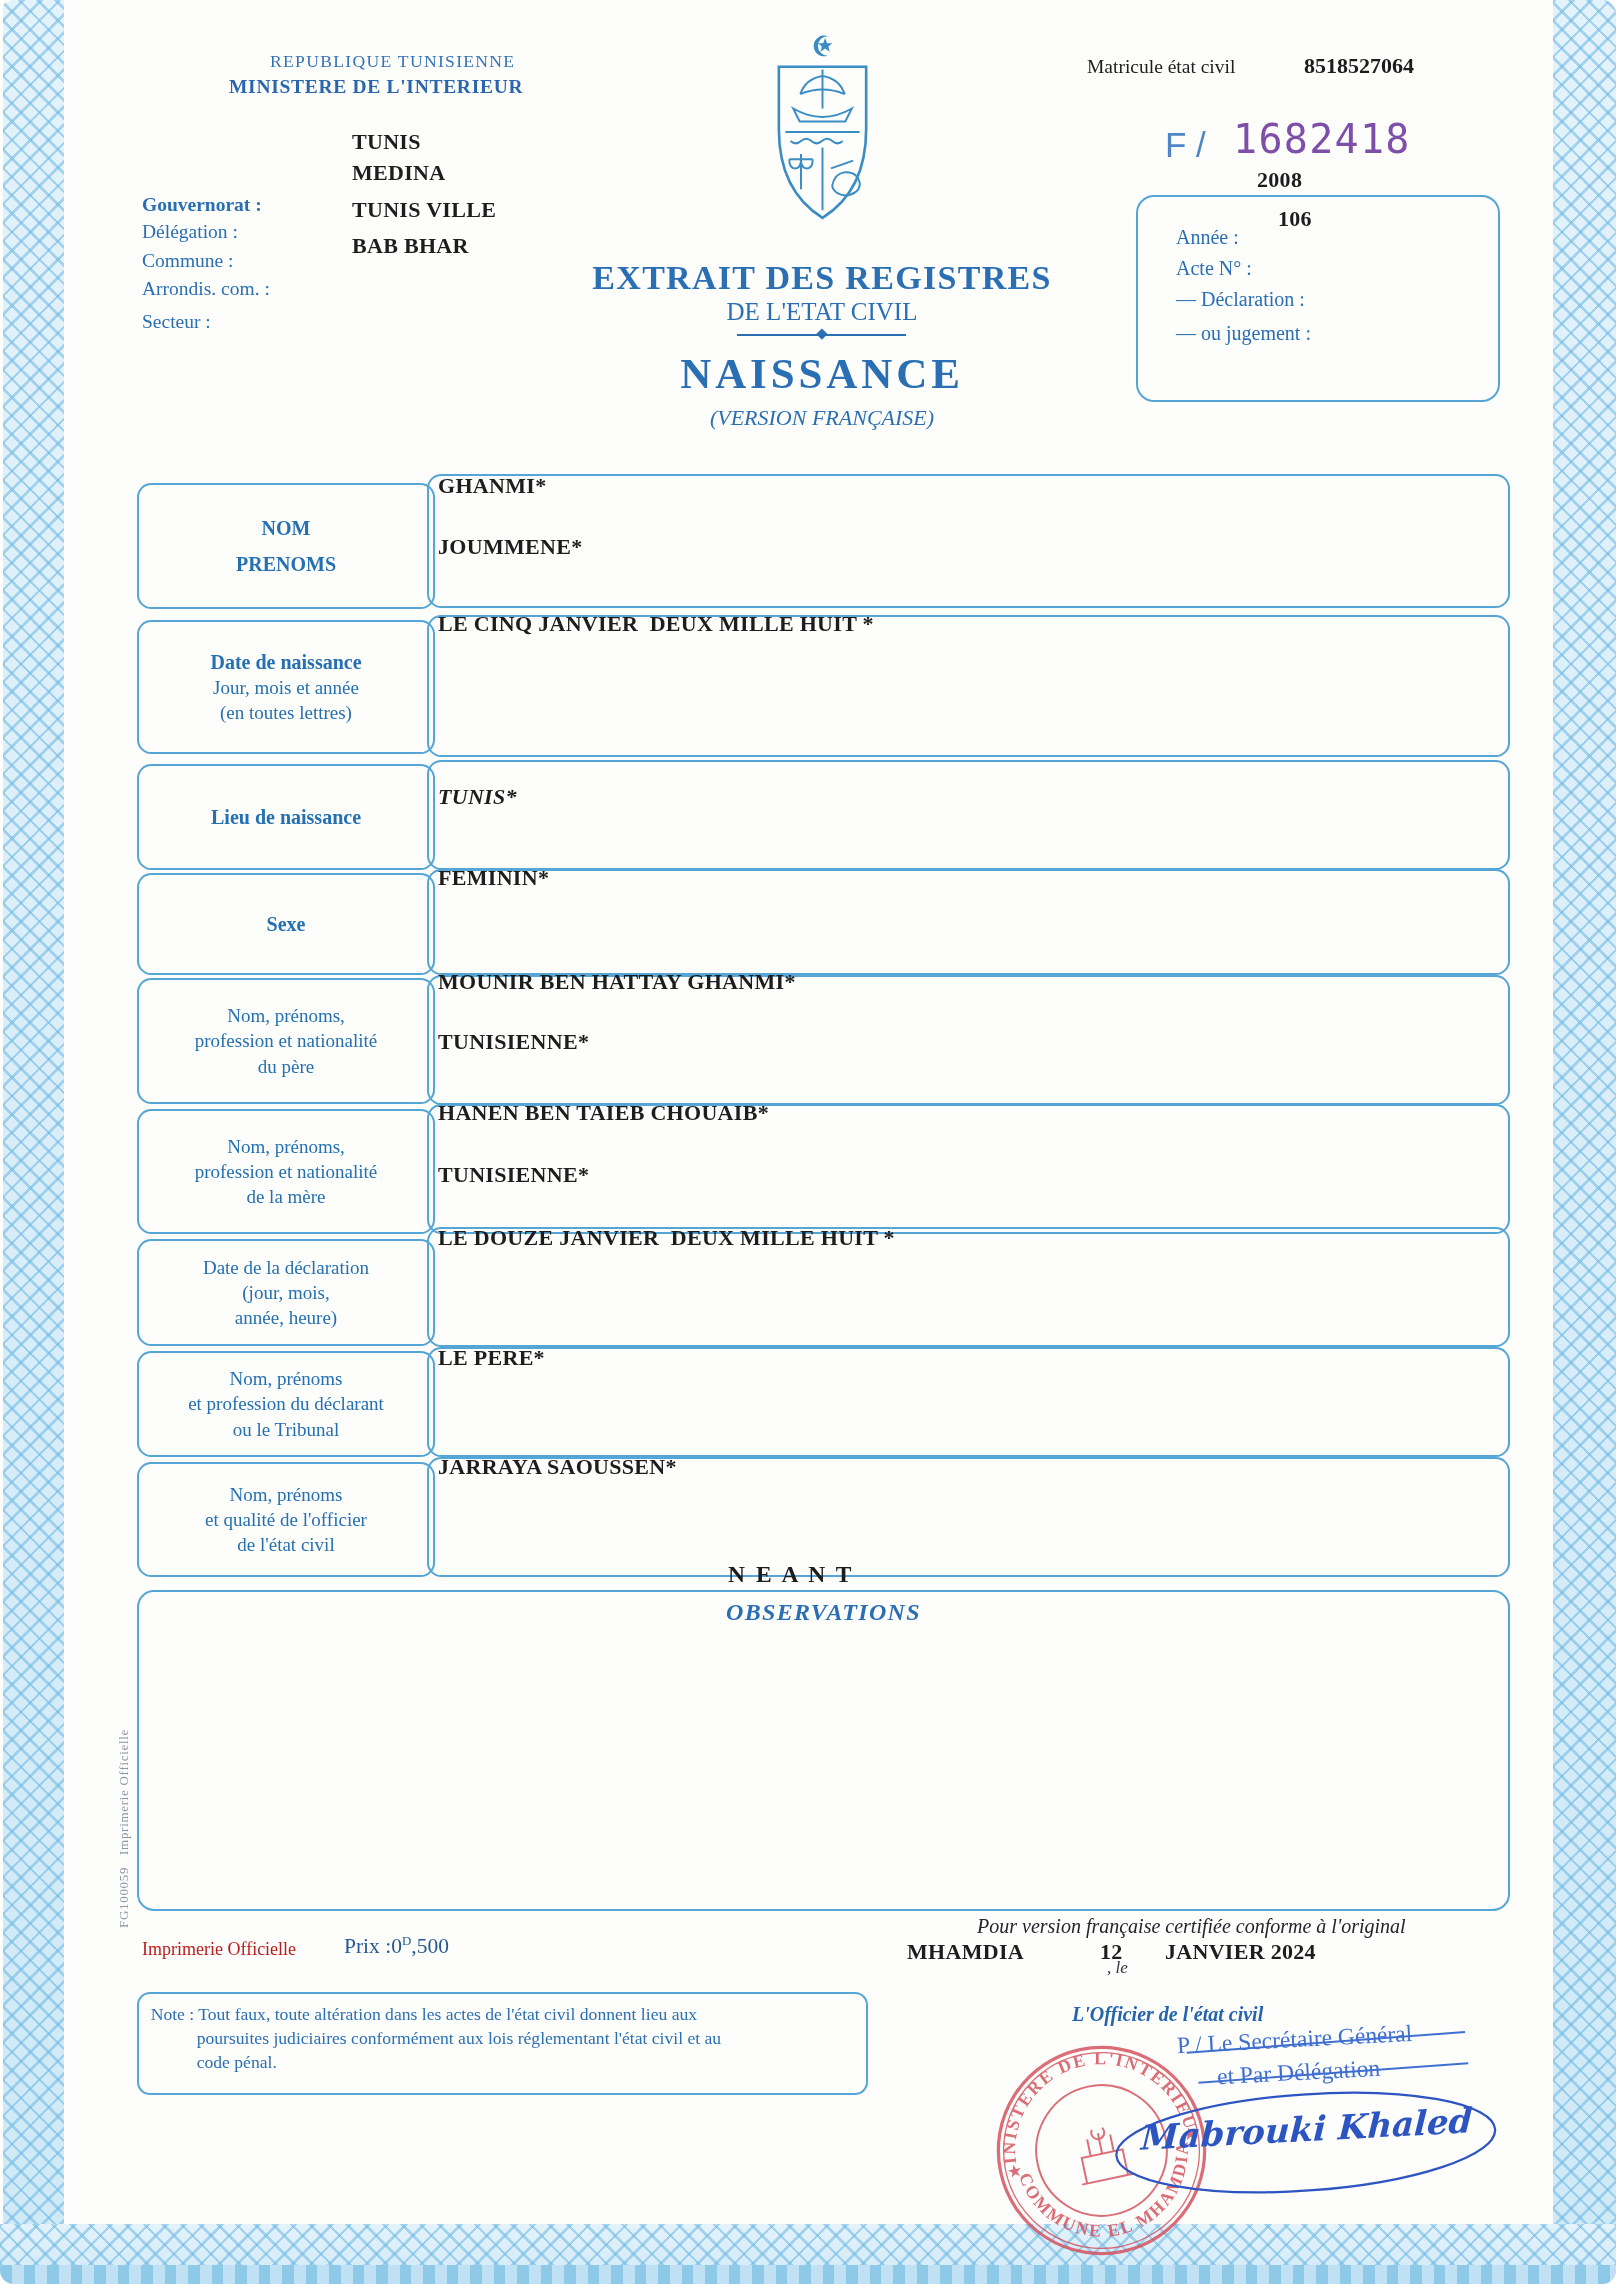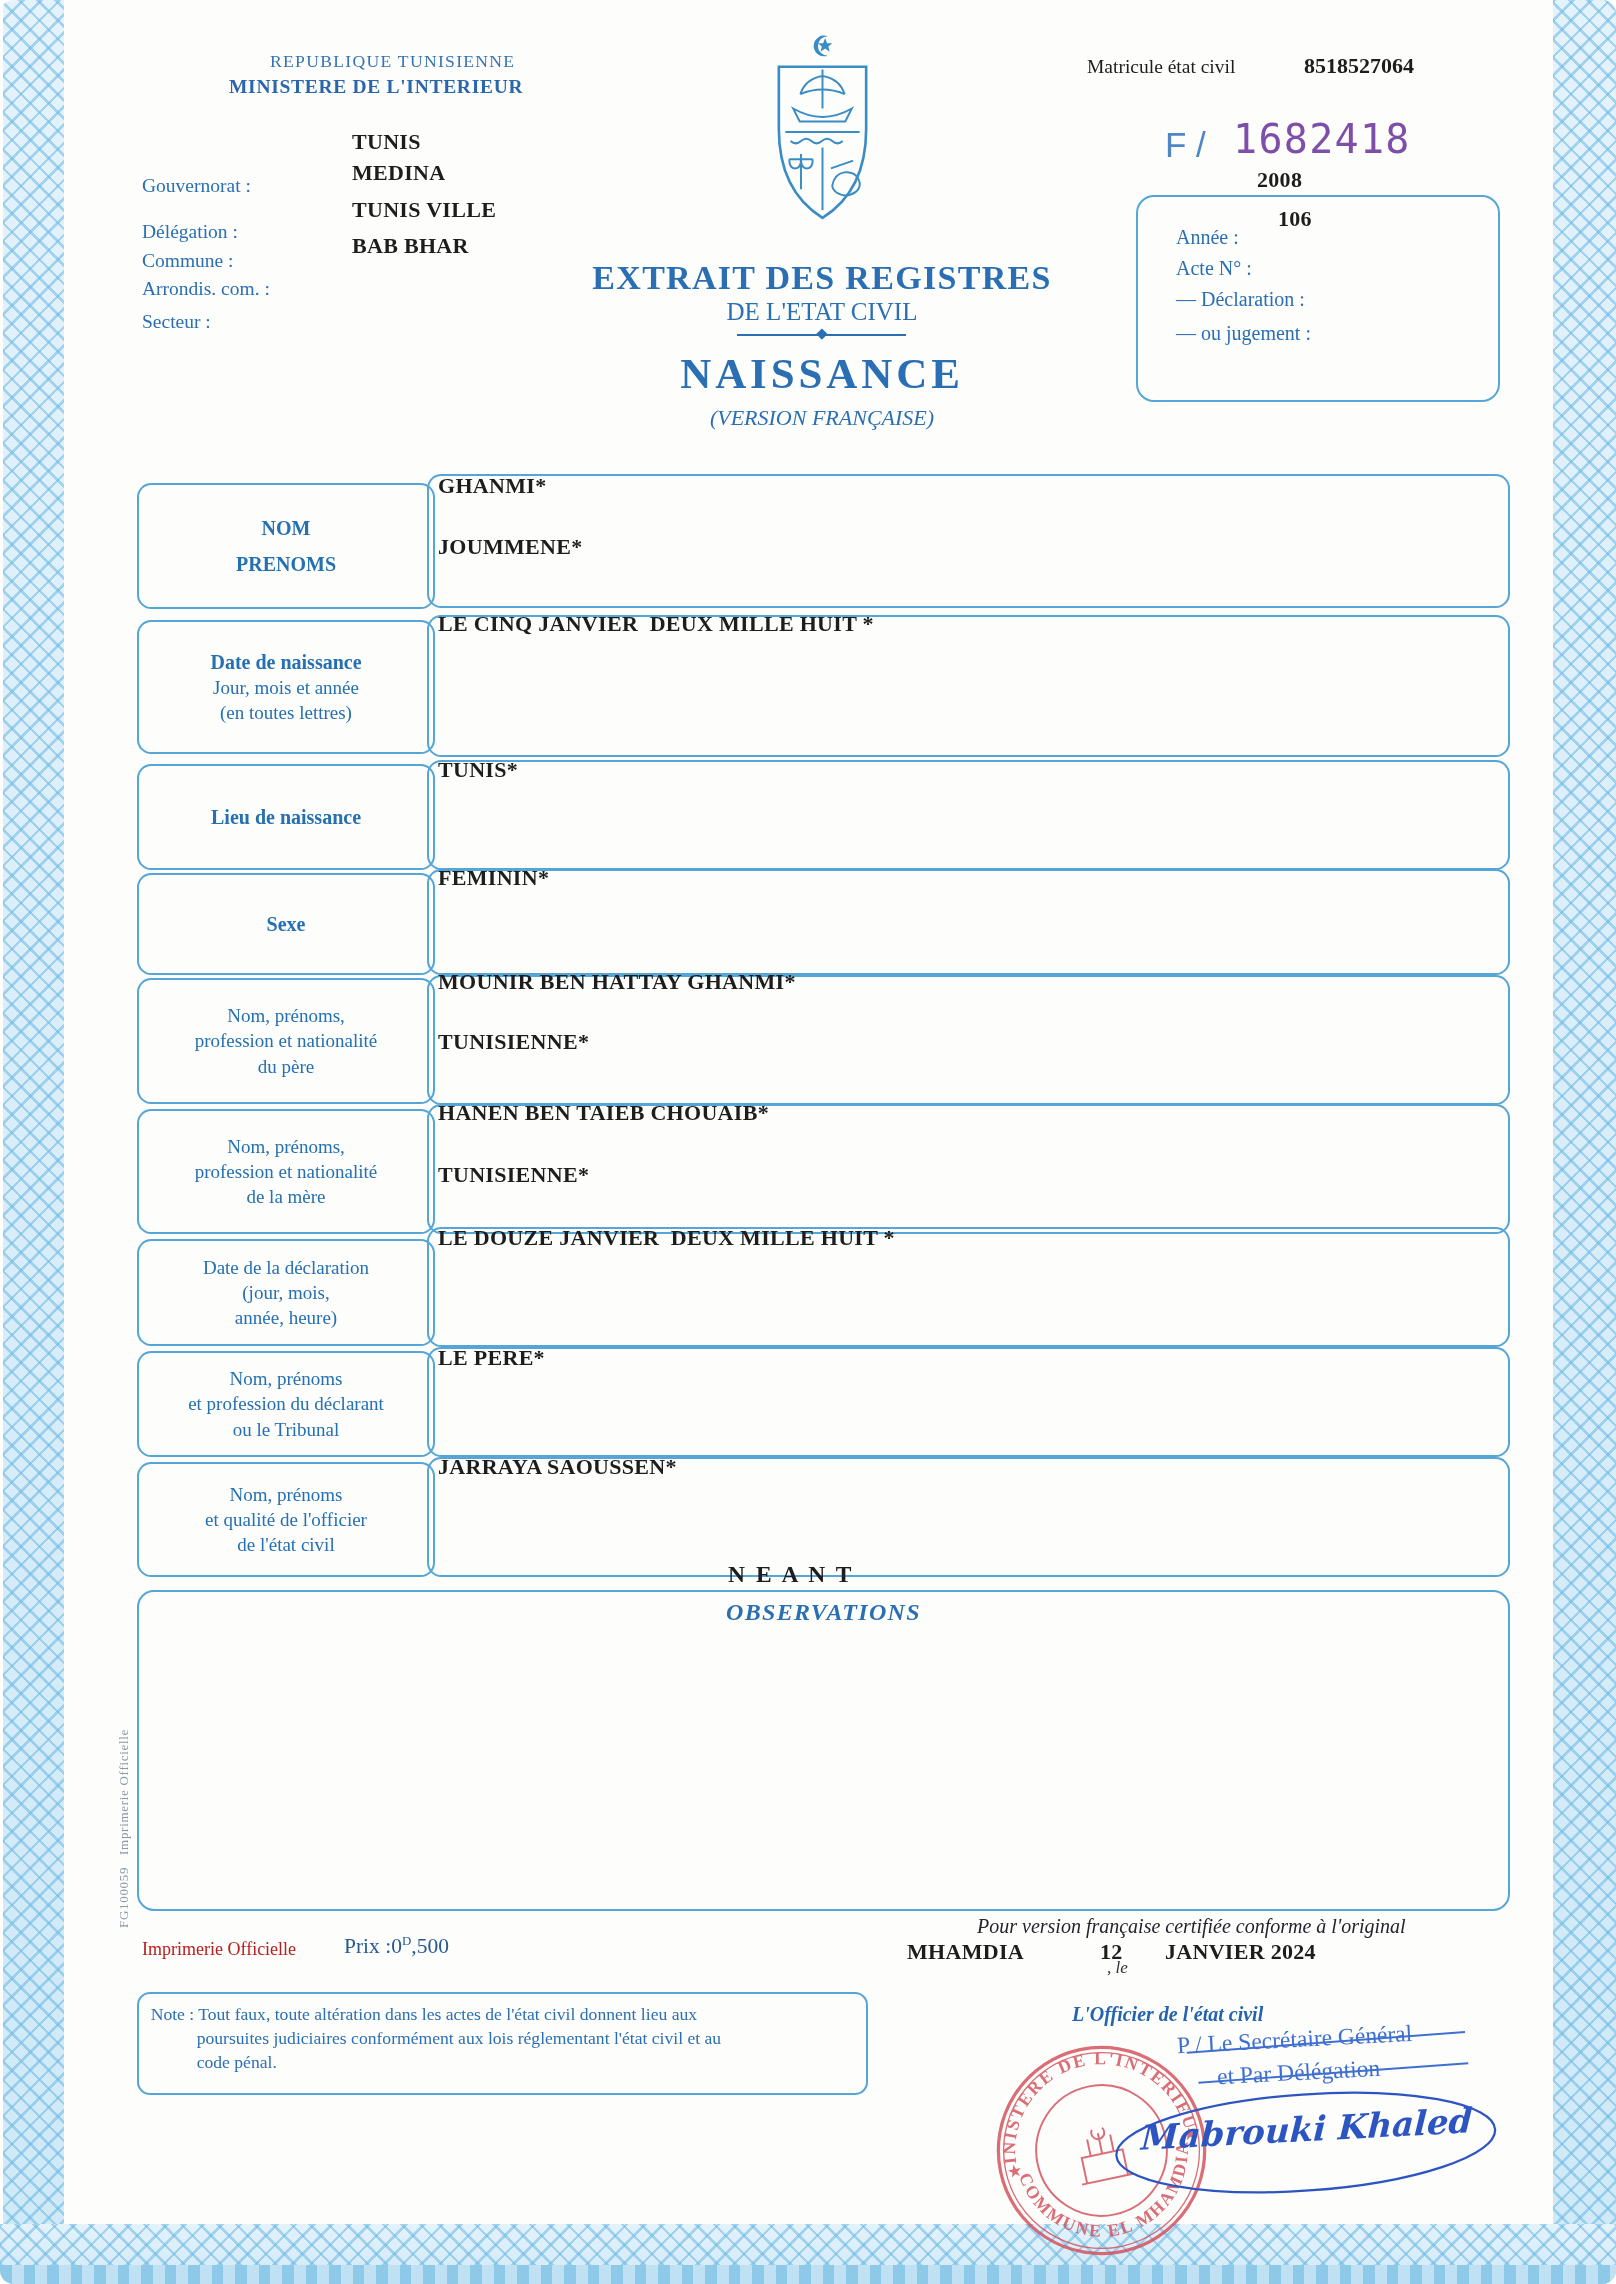--- a/index.html
+++ b/index.html
@@ -28,21 +28,21 @@
 <div class="page">
 
   <div class="guil" style="left:2.6px;top:0;width:61px;height:2284px;"></div>
   <div class="guil" style="right:0;top:0;width:63px;height:2284px;"></div>
   <div class="guil" style="left:0;bottom:0;width:1616px;height:60px;"></div>
   <div class="abs" style="left:0;bottom:0;width:1616px;height:19.5px;background:repeating-linear-gradient(90deg,#8ec9e8 0 11.7px,#bfe1f3 11.7px 23.5px);"></div>
 
   <div class="abs" style="left:270px;top:51px;font-size:17.6px;letter-spacing:1.3px;color:#3573b5;">REPUBLIQUE TUNISIENNE</div>
   <div class="abs" style="left:229px;top:76px;font-size:19.5px;font-weight:bold;letter-spacing:0.7px;color:#2a66ad;">MINISTERE DE L'INTERIEUR</div>
 
-  <div class="loclab" style="top:175px;">Gouvernorat :</div>
+  <div class="loclab" style="top:194px;font-weight:bold;">Gouvernorat :</div>
   <div class="loclab" style="top:221px;">Délégation :</div>
   <div class="loclab" style="top:250px;">Commune :</div>
   <div class="loclab" style="top:278px;">Arrondis. com. :</div>
   <div class="loclab" style="top:311px;">Secteur :</div>
 
   <div class="typed" style="left:352px;top:129px;">TUNIS</div>
   <div class="typed" style="left:352px;top:160px;">MEDINA</div>
   <div class="typed" style="left:352px;top:197px;">TUNIS VILLE</div>
   <div class="typed" style="left:352px;top:233px;">BAB BHAR</div>
 
@@ -105,21 +105,21 @@
 (en toutes lettres)</div>
   </div>
   <div class="vbox" style="top:615px;height:138px;"></div>
   <div class="typed" style="left:438px;top:611px;">LE CINQ JANVIER  DEUX MILLE HUIT *</div>
 
   <div class="lbox" style="top:764px;height:102px;">
     <div class="lb-title" style="line-height:1.3;">Lieu de naissance</div>
 
   </div>
   <div class="vbox" style="top:760px;height:106px;"></div>
-  <div class="typed" style="left:438px;top:757px;">TUNIS*</div>
+  <div class="typed" style="left:438px;top:784px;font-style:italic;">TUNIS*</div>
 
   <div class="lbox" style="top:873px;height:98px;">
     <div class="lb-title" style="line-height:1.3;">Sexe</div>
 
   </div>
   <div class="vbox" style="top:869px;height:102px;"></div>
   <div class="typed" style="left:438px;top:865px;">FEMININ*</div>
 
   <div class="lbox" style="top:978px;height:122px;">
 

